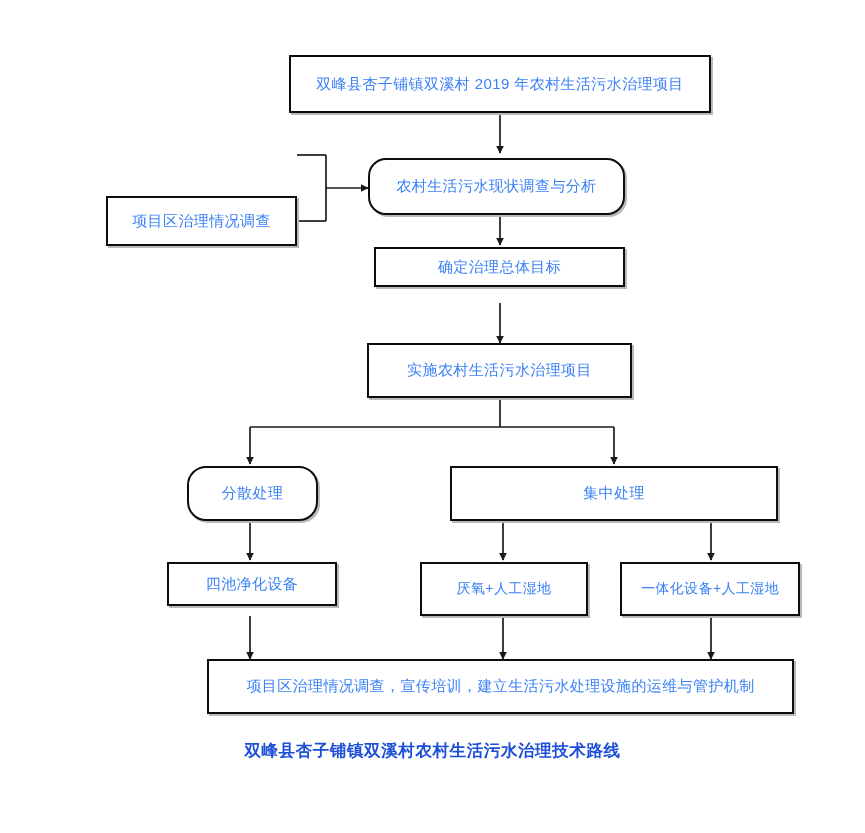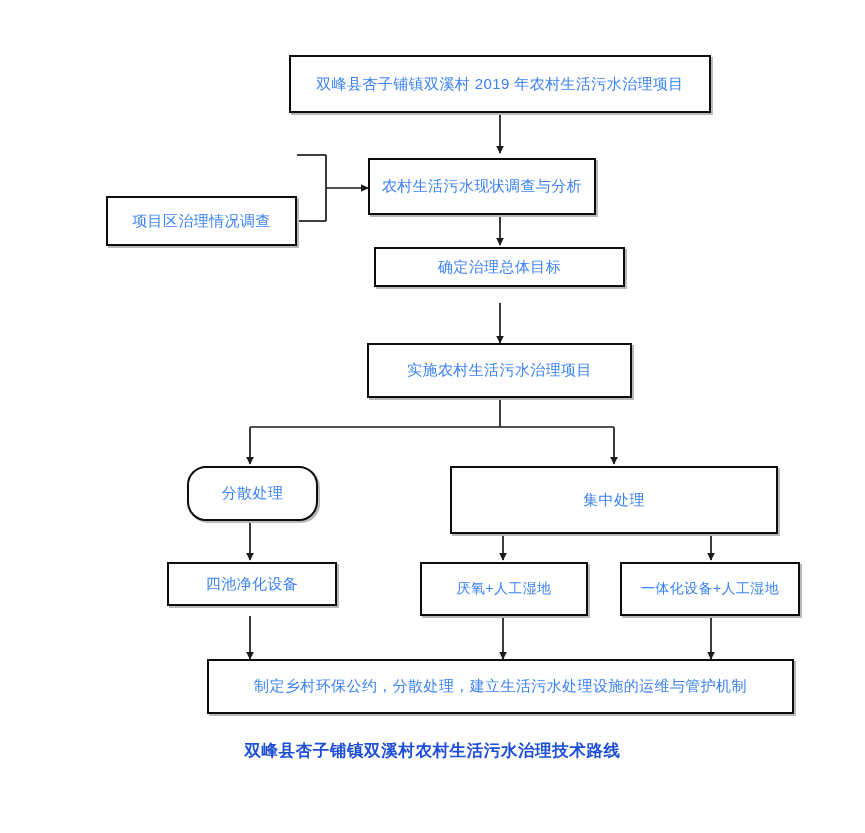--- a/index.html
+++ b/index.html
@@ -100,53 +100,53 @@
 
   <div class="node-box" style="left:289px; top:55px; width:422px; height:58px;">
     <span class="node-label">双峰县杏子铺镇双溪村 2019 年农村生活污水治理项目</span>
   </div>
 
 
   <div class="node-box" style="left:106px; top:196px; width:191px; height:50px;">
     <span class="node-label">项目区治理情况调查</span>
   </div>
 
-  <div class="node-box" style="left:368px; top:158px; width:228px; height:57px;">
+  <div class="node-box" style="left:368px; top:158px; width:257px; height:57px;border-radius:18px;">
     <span class="node-label">农村生活污水现状调查与分析</span>
   </div>
 
   <div class="node-box" style="left:374px; top:247px; width:251px; height:40px;">
     <span class="node-label">确定治理总体目标</span>
   </div>
 
   <div class="node-box" style="left:367px; top:343px; width:265px; height:55px;">
     <span class="node-label">实施农村生活污水治理项目</span>
   </div>
 
   <div class="node-box" style="left:187px; top:466px; width:131px; height:55px;border-radius:19px;">
     <span class="node-label">分散处理</span>
   </div>
 
-  <div class="node-box" style="left:450px; top:466px; width:328px; height:68px;">
+  <div class="node-box" style="left:450px; top:466px; width:328px; height:55px;">
     <span class="node-label">集中处理</span>
   </div>
 
   <div class="node-box" style="left:167px; top:562px; width:170px; height:44px;">
     <span class="node-label">四池净化设备</span>
   </div>
 
   <div class="node-box" style="left:420px; top:562px; width:168px; height:54px;">
     <span class="node-label small">厌氧+人工湿地</span>
   </div>
 
   <div class="node-box" style="left:620px; top:562px; width:180px; height:54px;">
     <span class="node-label small">一体化设备+人工湿地</span>
   </div>
 
   <div class="node-box" style="left:207px; top:659px; width:587px; height:55px;">
-    <span class="node-label">制定乡村环保公约，分散处理，建立生活污水处理设施的运维与管护机制</span>
+    <span class="node-label">项目区治理情况调查，宣传培训，建立生活污水处理设施的运维与管护机制</span>
   </div>
 
   <div class="caption" style="top:740px;">
     <span>双峰县杏子铺镇双溪村农村生活污水治理技术路线</span>
   </div>
 
 </div>
 
 </body></html>

